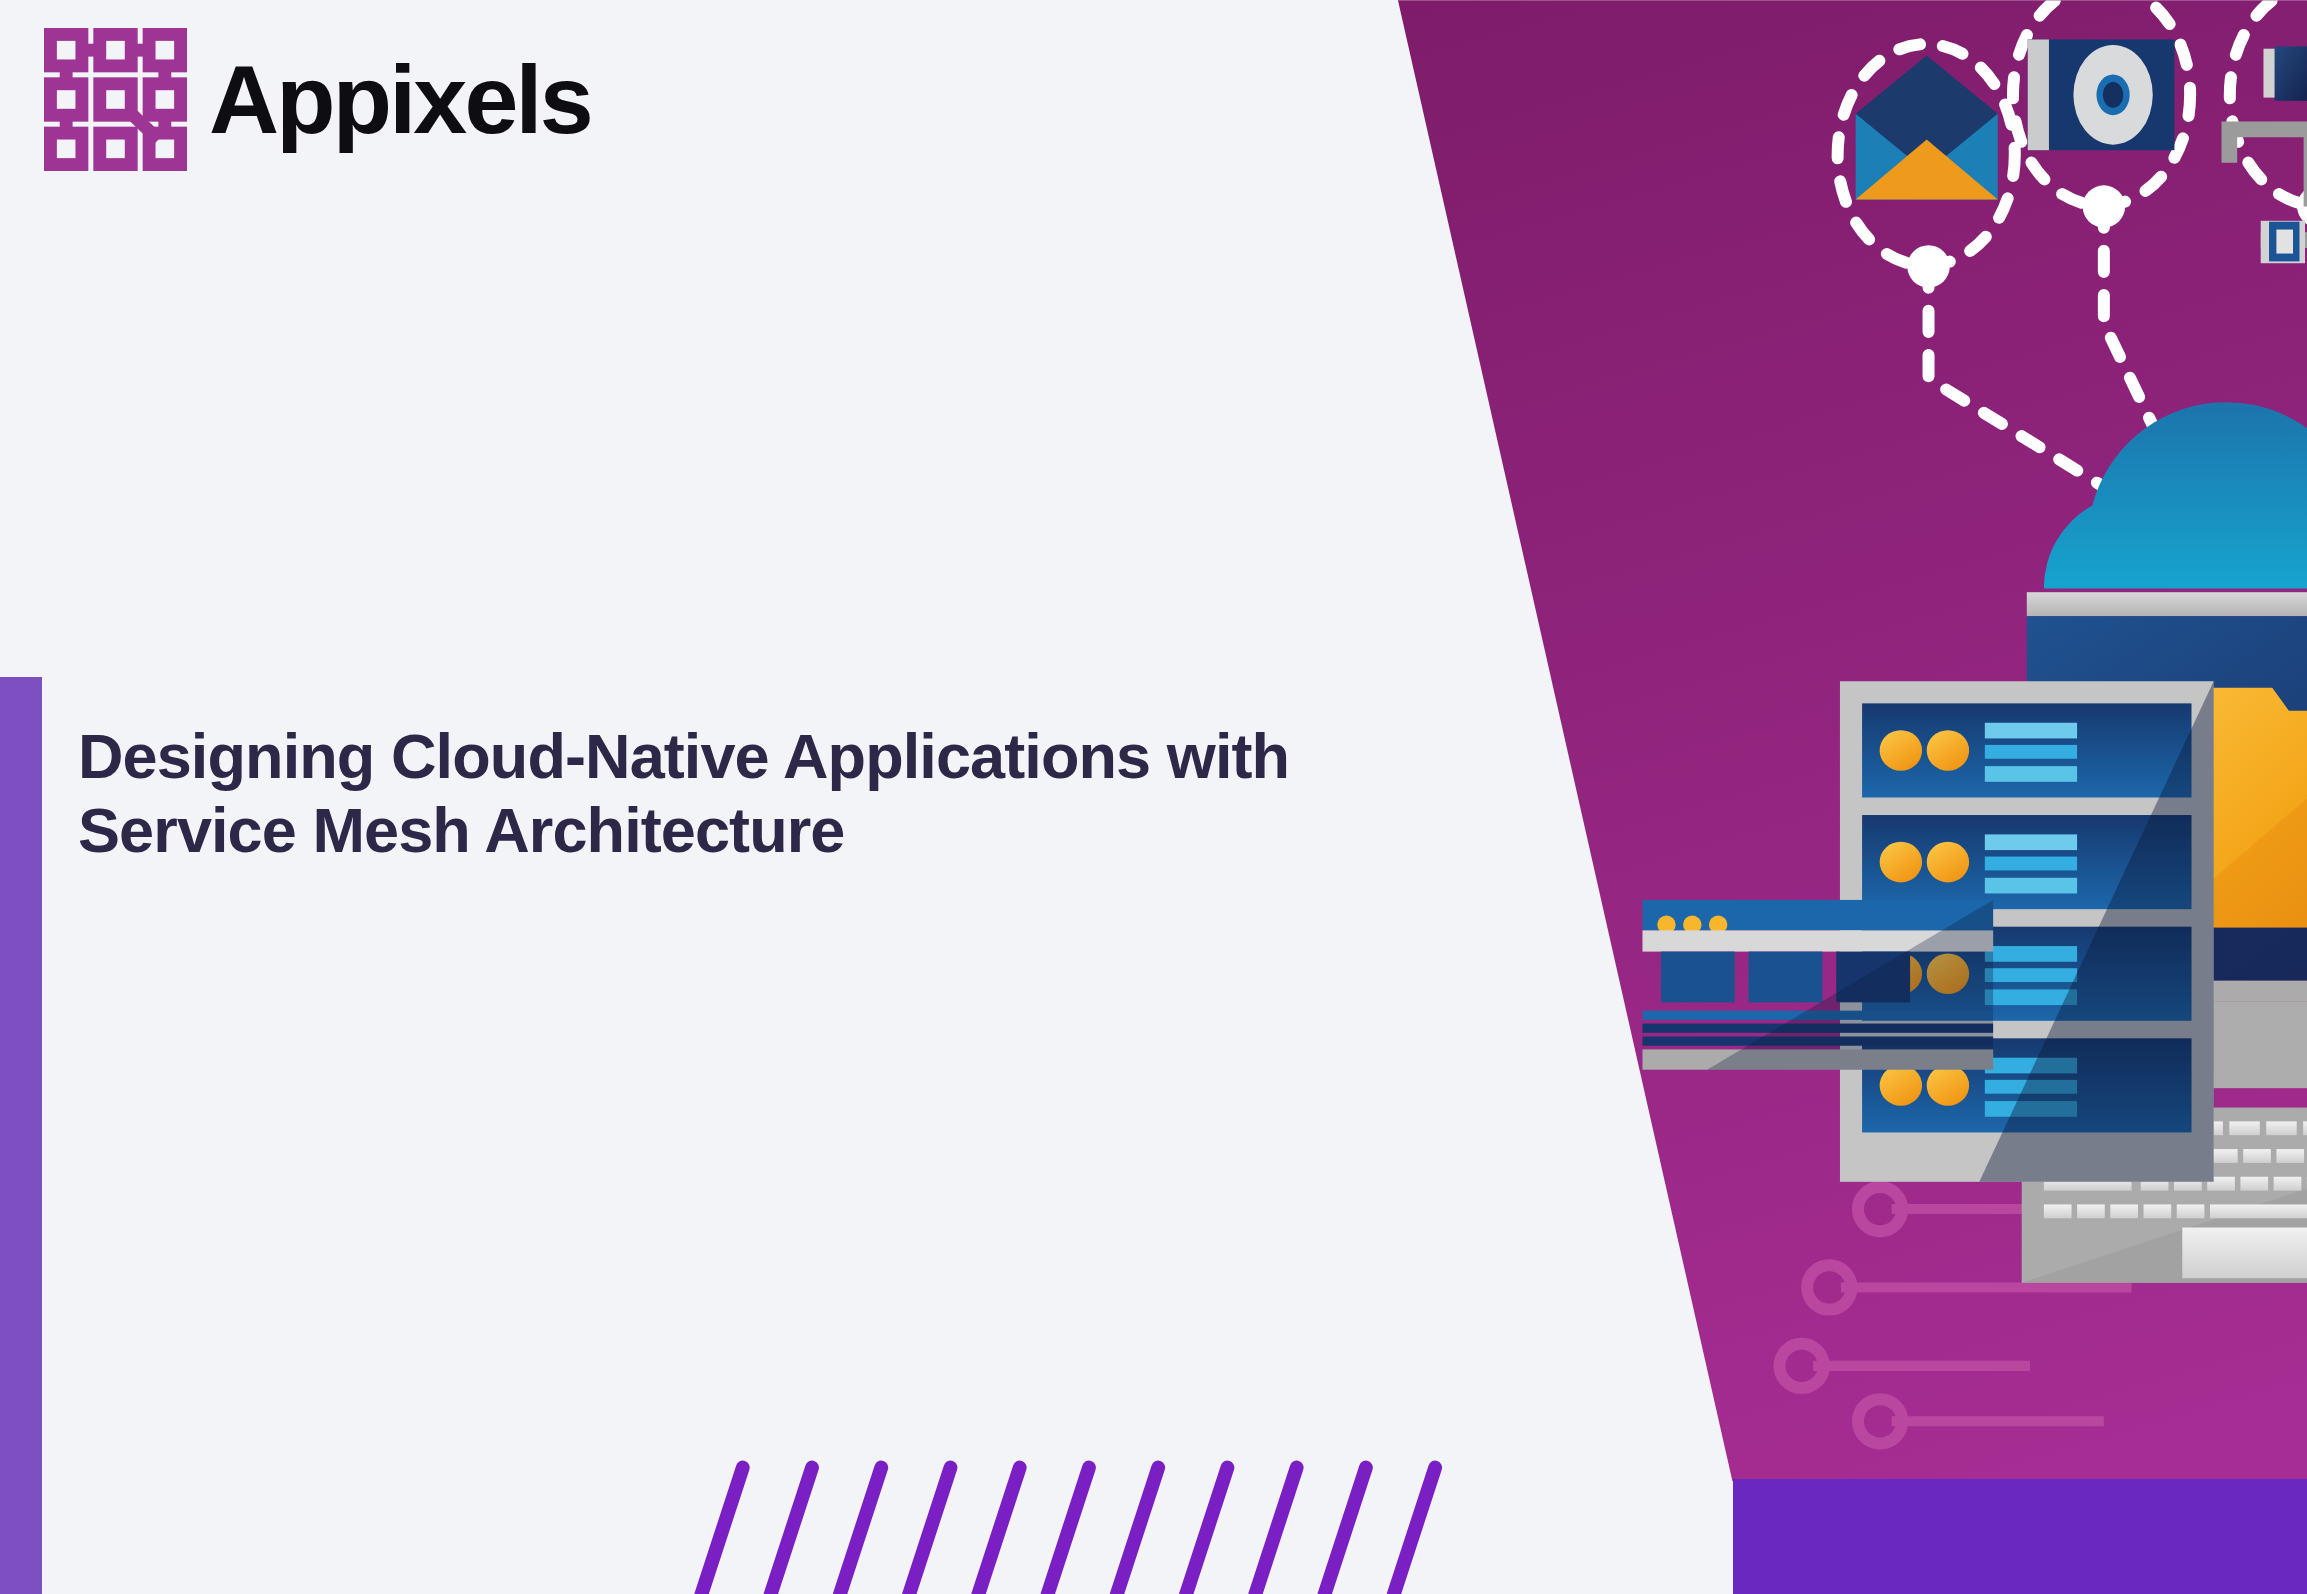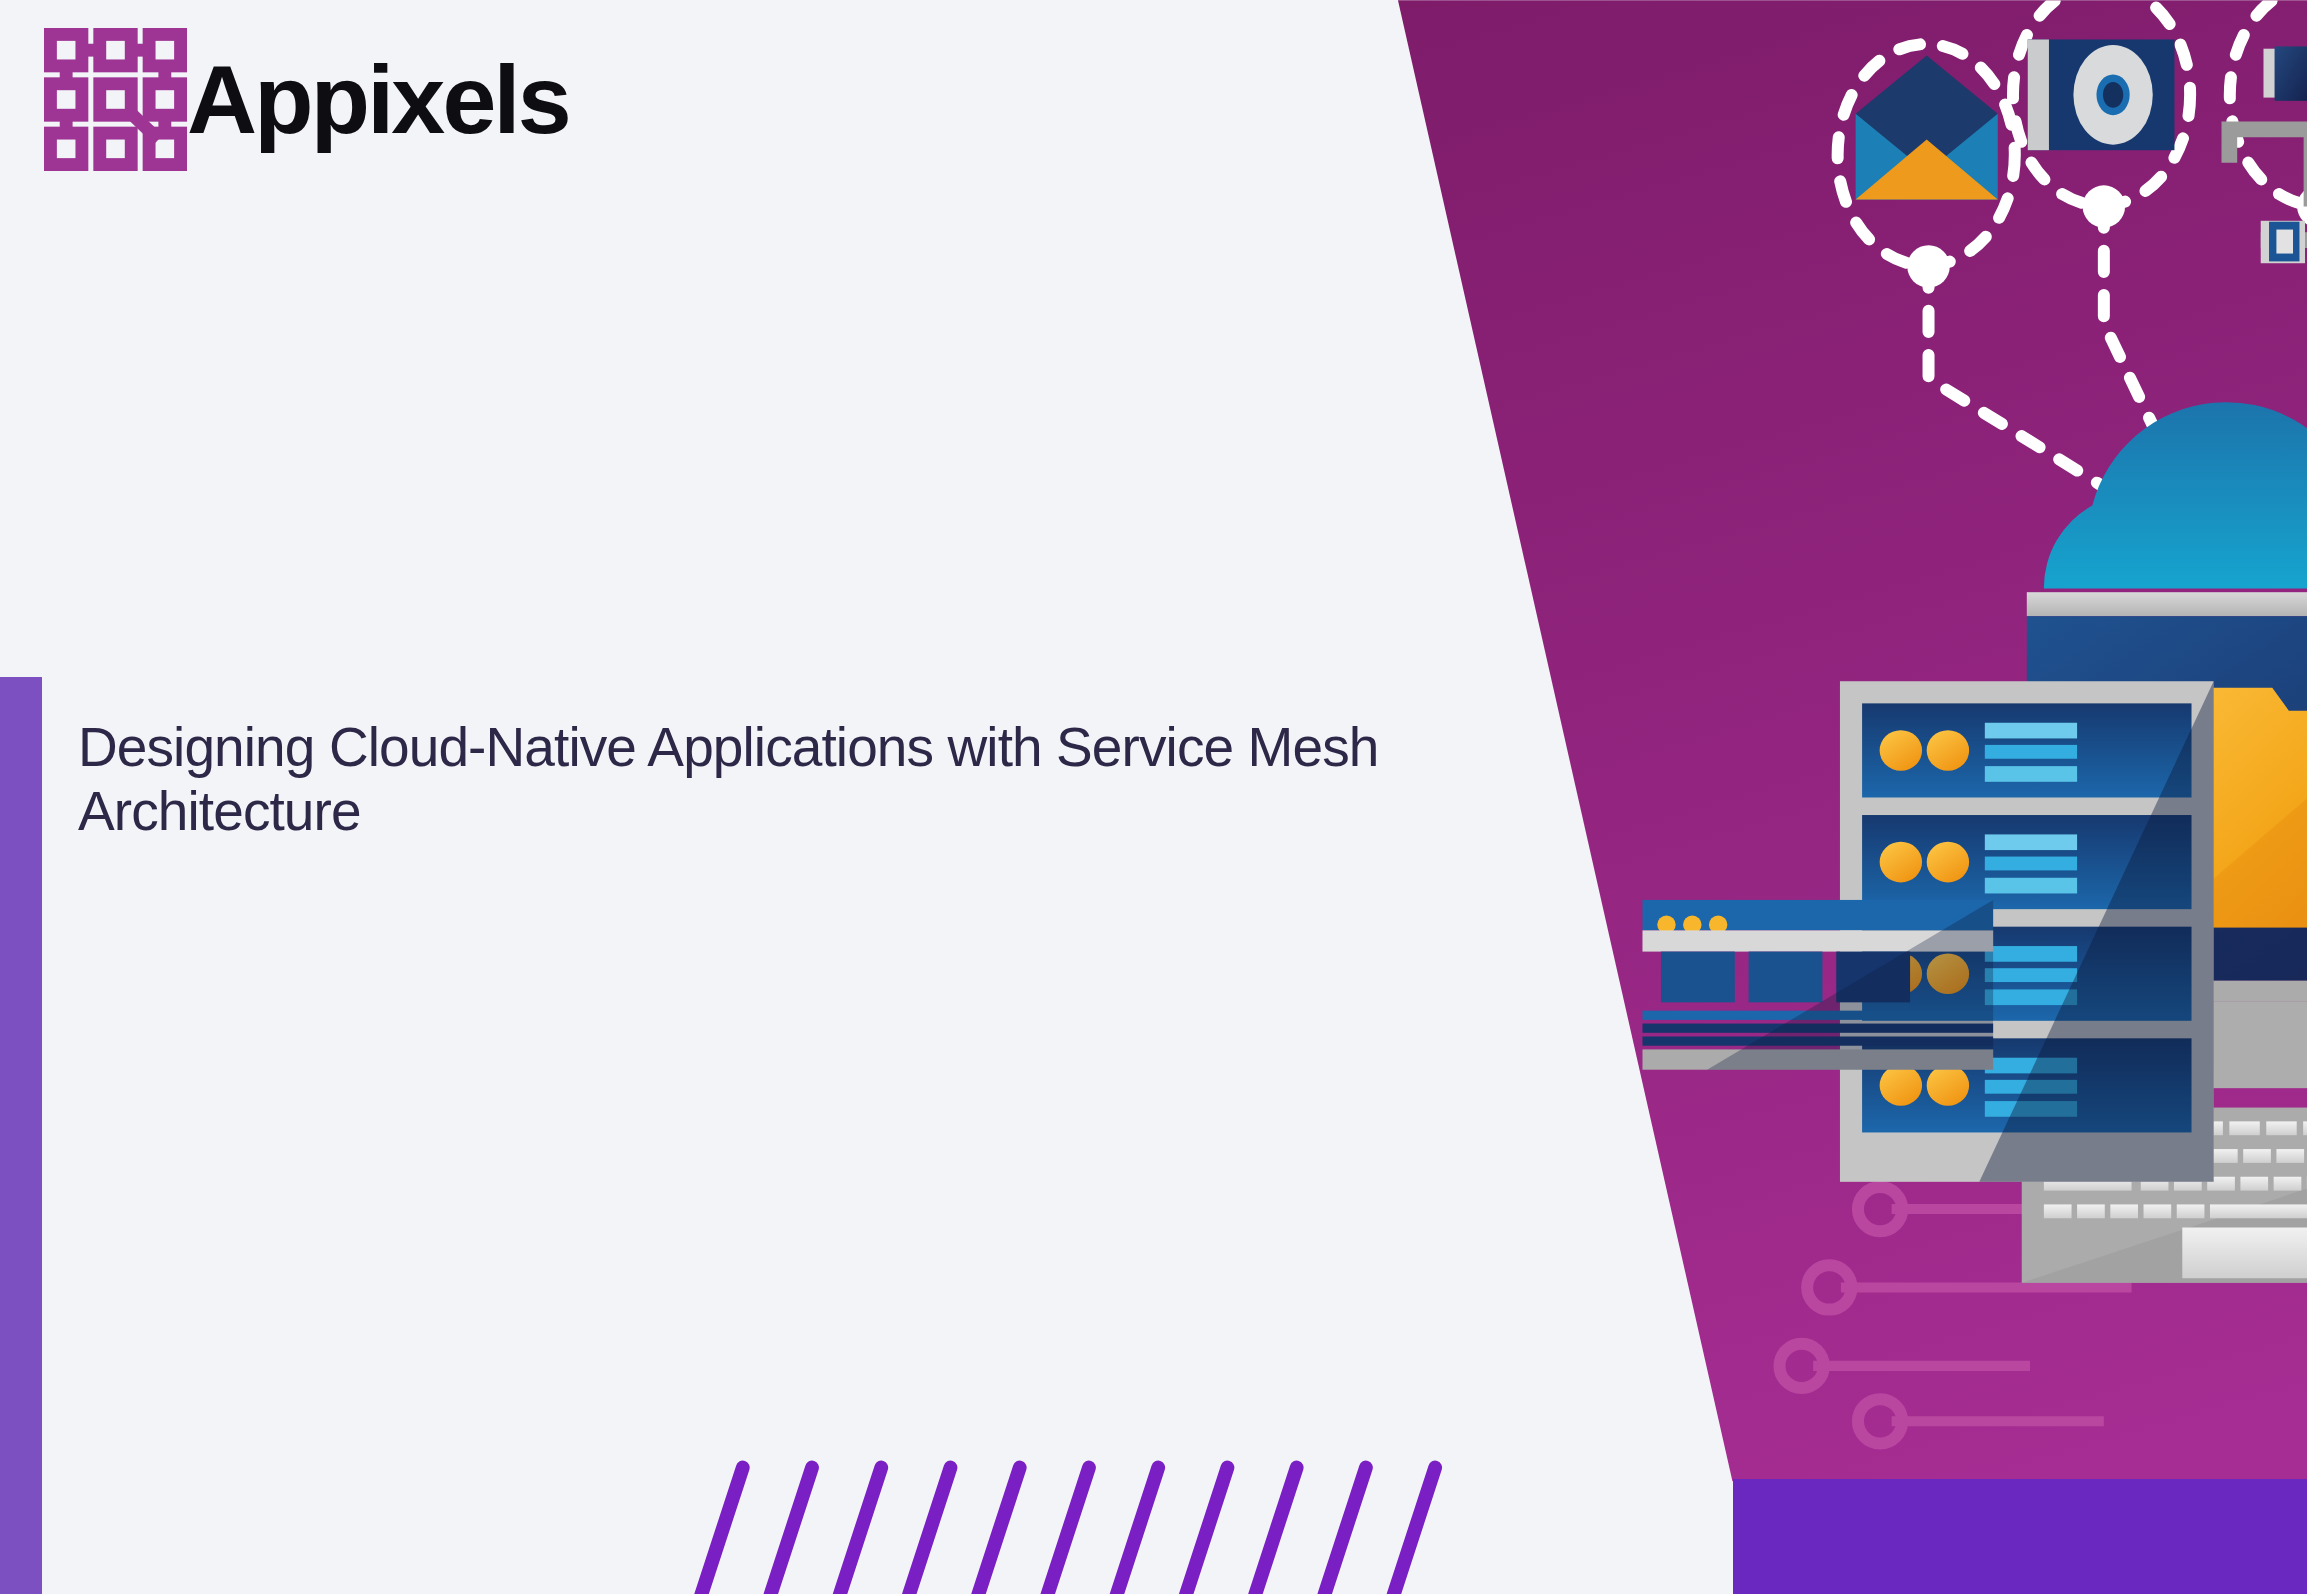--- a/index.html
+++ b/index.html
@@ -8,41 +8,41 @@
     position:relative;
     width:3189px;height:1595px;
     background:#f2f4f8;
     overflow:hidden;
     font-family:"Liberation Sans", sans-serif;
     transform-origin: top left;
   }
   
   #brand{
     position:absolute;left:44px;top:28px;
-    display:flex;align-items:center;
+    display:flex;align-items:center;gap:22px;
     z-index:40;
   }
   #logo-mark{width:143px;height:143px;display:block;}
   #brand-name{
     font-size:97px;
     font-weight:bold;
     color:#0d0d12;
     letter-spacing:-2.8px;
     line-height:1;
     white-space:nowrap;
   }
   
   #accent-bar{
     position:absolute;left:0;top:677px;width:42px;height:917px;
     background:#7c50c0;z-index:20;
   }
   
   #headline{
     position:absolute;left:78px;top:678px;width:1407px;
-    font-size:55px;line-height:1.17;font-weight:normal;
+    font-size:63px;line-height:1.17;font-weight:bold;
     color:#2d2848;letter-spacing:-0.9px;
     z-index:30;
   }
   
   #stripes{position:absolute;left:692px;top:1449px;width:877px;height:146px;z-index:25;}
   
   #panel{position:absolute;left:0;top:0;width:3189px;height:1595px;z-index:10;}
   
   #bottom-band{
     position:absolute;left:1733px;top:1479px;width:1457px;height:116px;

